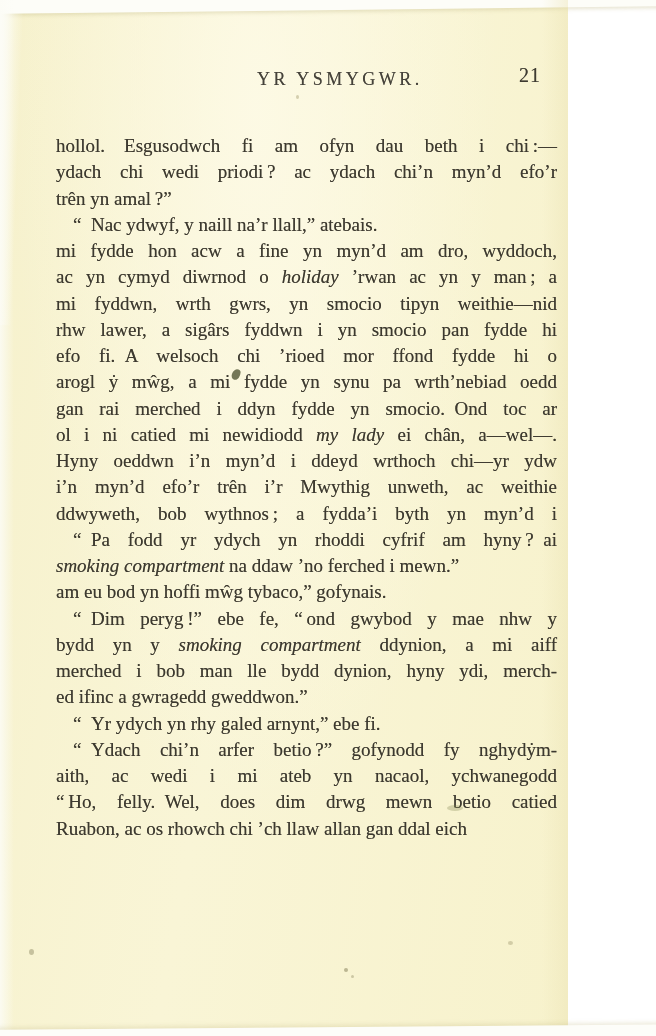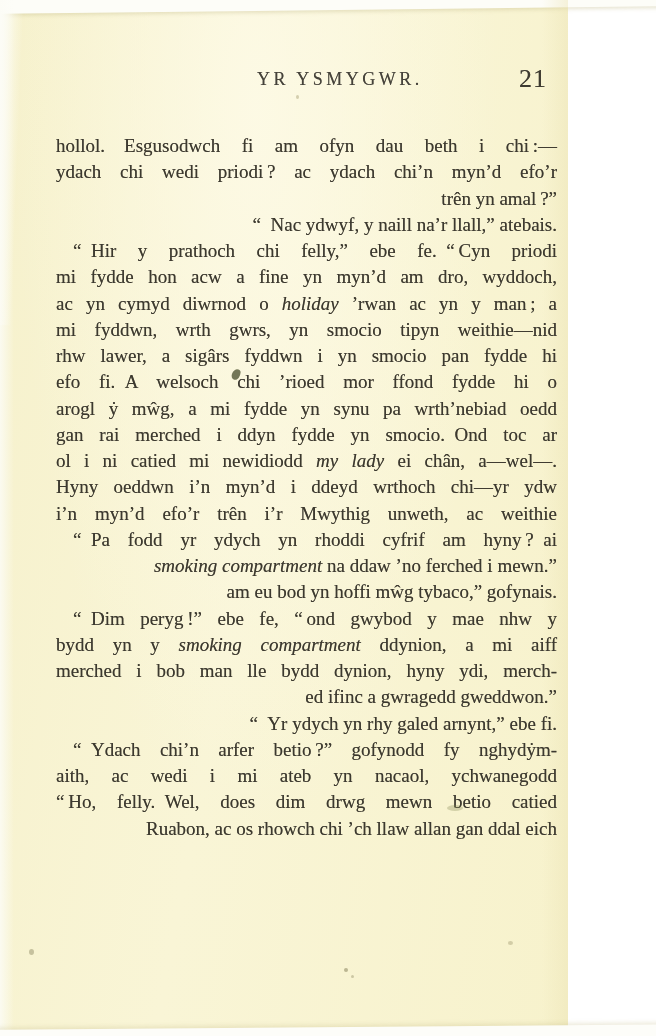--- a/index.html
+++ b/index.html
@@ -64,36 +64,36 @@
     top: 69px; left: 257px;
     font-size: 18px;
     letter-spacing: 3.5px;
     color: #45423a;
     white-space: nowrap;
     text-shadow: 0 0 0.5px rgba(69,66,58,0.55);
   }
   .page-number {
     position: absolute;
     top: 64px; left: 519px;
-    font-size: 26px;
+    font-size: 20px;
     letter-spacing: 1px;
     color: #3e3b31;
     text-shadow: 0 0 0.5px rgba(62,59,49,0.55);
   }
   
   .text-block {
     position: absolute;
     top: 102px; left: 56px;
     width: 501px;
     font-size: 19px;
     line-height: 26.25px;
     text-shadow: 0 0 0.5px rgba(60,55,45,0.6);
     margin-top: 31px;
   }
-  .line { white-space: nowrap; text-align: right; }
+  .line { white-space: nowrap; }
   .line.just {
     white-space: normal;
     text-align: justify;
     text-align-last: justify;
     text-justify: inter-word;
   }
   .line.ind { padding-left: 17px; }
   .it { font-style: italic; }
   
   .speck { position: absolute; border-radius: 50%; }
@@ -128,31 +128,31 @@
   <div class="running-head">
     <span class="head-title">YR YSMYGWR.</span>
     <span class="page-number">21</span>
   </div>
 
   <div class="text-block" id="text-block">
       <div class="line just"><span class="rm">hollol. Esgusodwch fi am ofyn dau beth i chi :—</span></div>
       <div class="line just"><span class="rm">ydach chi wedi priodi ? ac ydach chi’n myn’d efo’r</span></div>
       <div class="line"><span class="rm">trên yn amal ?”</span></div>
       <div class="line ind"><span class="rm">“ Nac ydwyf, y naill na’r llall,” atebais.</span></div>
-      <div class="line just ind"><span class="rm">“ Hir y prathoch chi felly,” ebe fe. “ Cyn priodi</span></div>
       <div class="line just"><span class="rm">mi fydde hon acw a fine yn myn’d am dro, wyddoch,</span></div>
       <div class="line just"><span class="rm">ac yn cymyd diwrnod o </span><span class="it">holiday</span><span class="rm"> ’rwan ac yn y man ; a</span></div>
       <div class="line just"><span class="rm">mi fyddwn, wrth gwrs, yn smocio tipyn weithie—nid</span></div>
       <div class="line just"><span class="rm">rhw lawer, a sigârs fyddwn i yn smocio pan fydde hi</span></div>
       <div class="line just"><span class="rm">efo fi. A welsoch chi ’rioed mor ffond fydde hi o</span></div>
       <div class="line just"><span class="rm">arogl ẏ mŵg, a mi fydde yn synu pa wrth’nebiad oedd</span></div>
       <div class="line just"><span class="rm">gan rai merched i ddyn fydde yn smocio. Ond toc ar</span></div>
       <div class="line just"><span class="rm">ol i ni catied mi newidiodd </span><span class="it">my lady</span><span class="rm"> ei chân, a—wel—.</span></div>
       <div class="line just"><span class="rm">Hyny oeddwn i’n myn’d i ddeyd wrthoch chi—yr ydw</span></div>
       <div class="line just"><span class="rm">i’n myn’d efo’r trên i’r Mwythig unweth, ac weithie</span></div>
+      <div class="line just"><span class="rm">ddwyweth, bob wythnos ; a fydda’i byth yn myn’d i</span></div>
       <div class="line just ind"><span class="rm">“ Pa fodd yr ydych yn rhoddi cyfrif am hyny ? ai</span></div>
       <div class="line"><span class="it">smoking compartment</span><span class="rm"> na ddaw ’no ferched i mewn.”</span></div>
       <div class="line"><span class="rm">am eu bod yn hoffi mŵg tybaco,” gofynais.</span></div>
       <div class="line just ind"><span class="rm">“ Dim peryg !” ebe fe, “ ond gwybod y mae nhw y</span></div>
       <div class="line just"><span class="rm">bydd yn y </span><span class="it">smoking compartment</span><span class="rm"> ddynion, a mi aiff</span></div>
       <div class="line just"><span class="rm">merched i bob man lle bydd dynion, hyny ydi, merch-</span></div>
       <div class="line"><span class="rm">ed ifinc a gwragedd gweddwon.”</span></div>
       <div class="line ind"><span class="rm">“ Yr ydych yn rhy galed arnynt,” ebe fi.</span></div>
       <div class="line just ind"><span class="rm">“ Ydach chi’n arfer betio ?” gofynodd fy nghydẏm-</span></div>
       <div class="line just"><span class="rm">aith, ac wedi i mi ateb yn nacaol, ychwanegodd</span></div>

